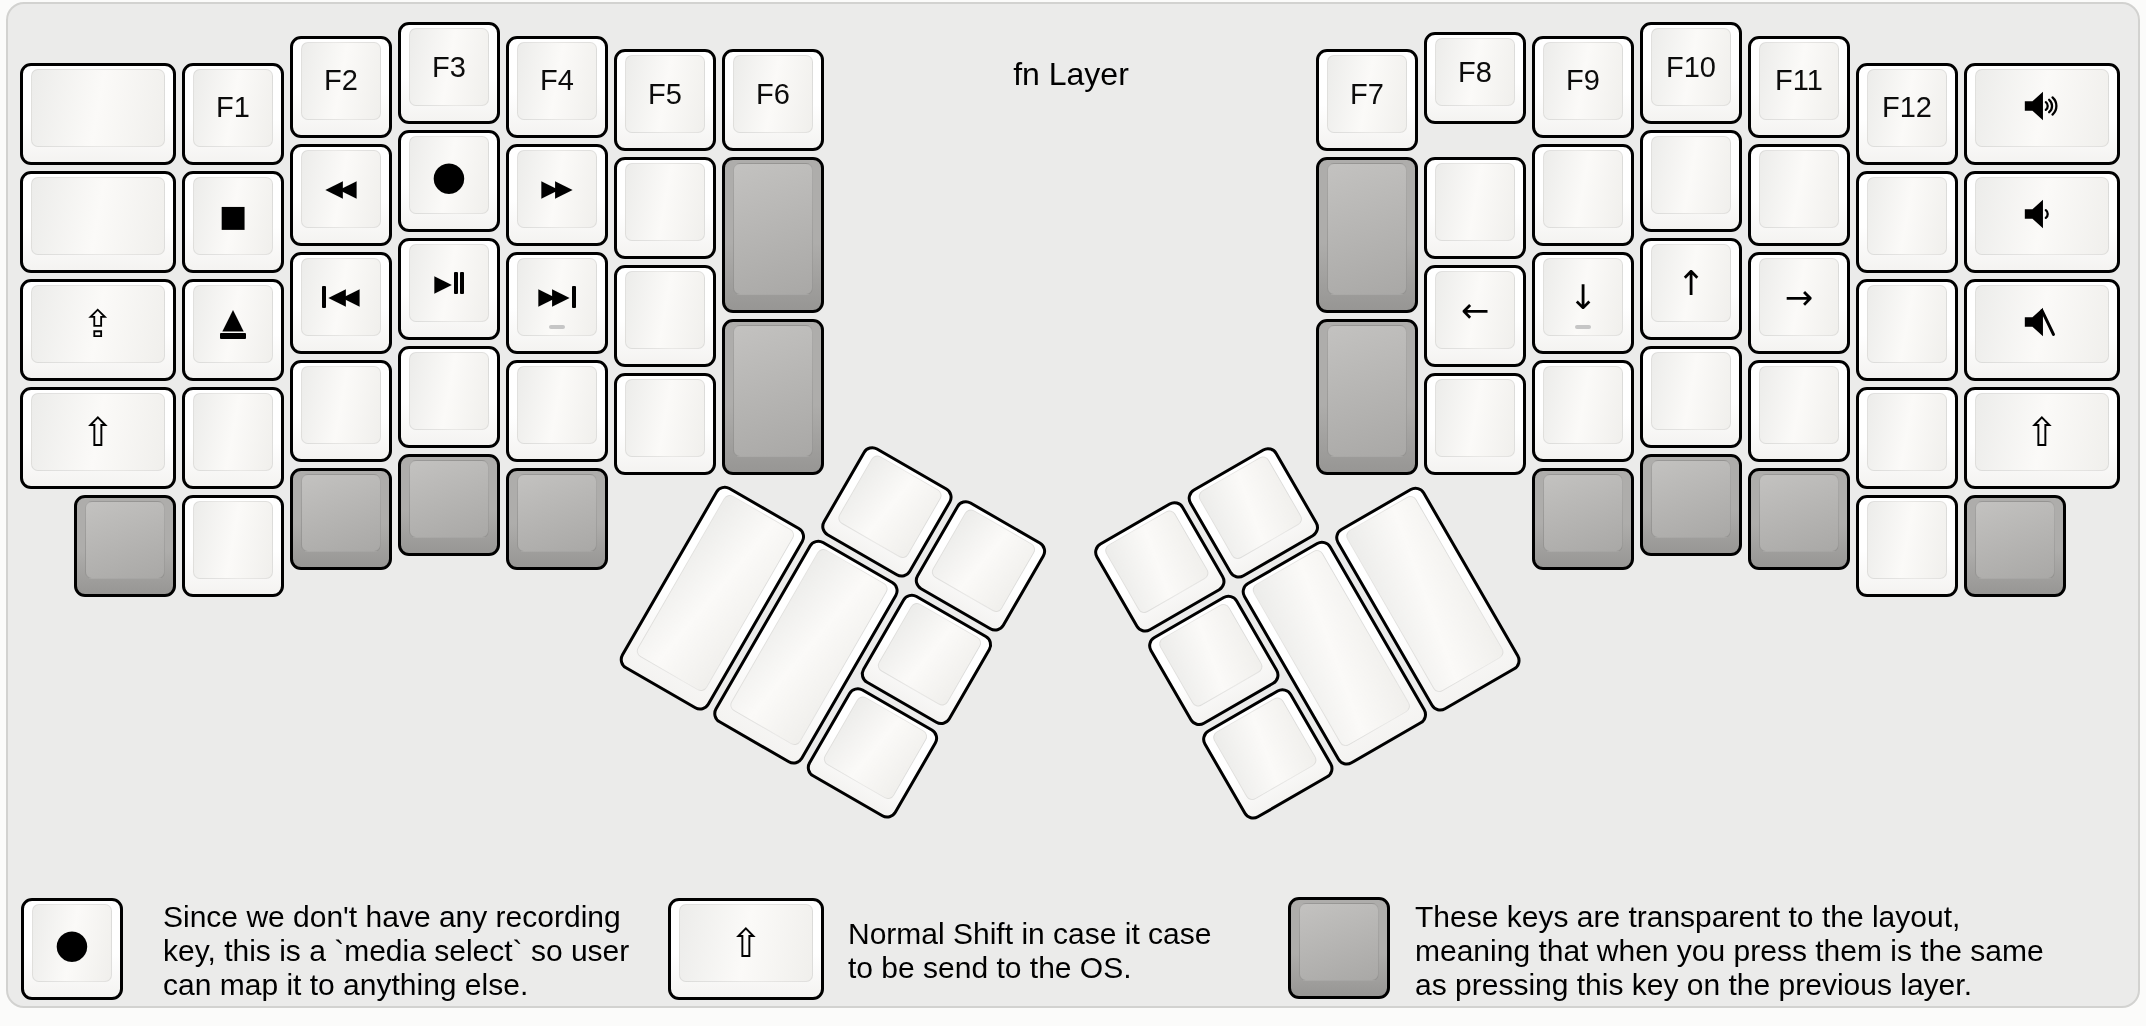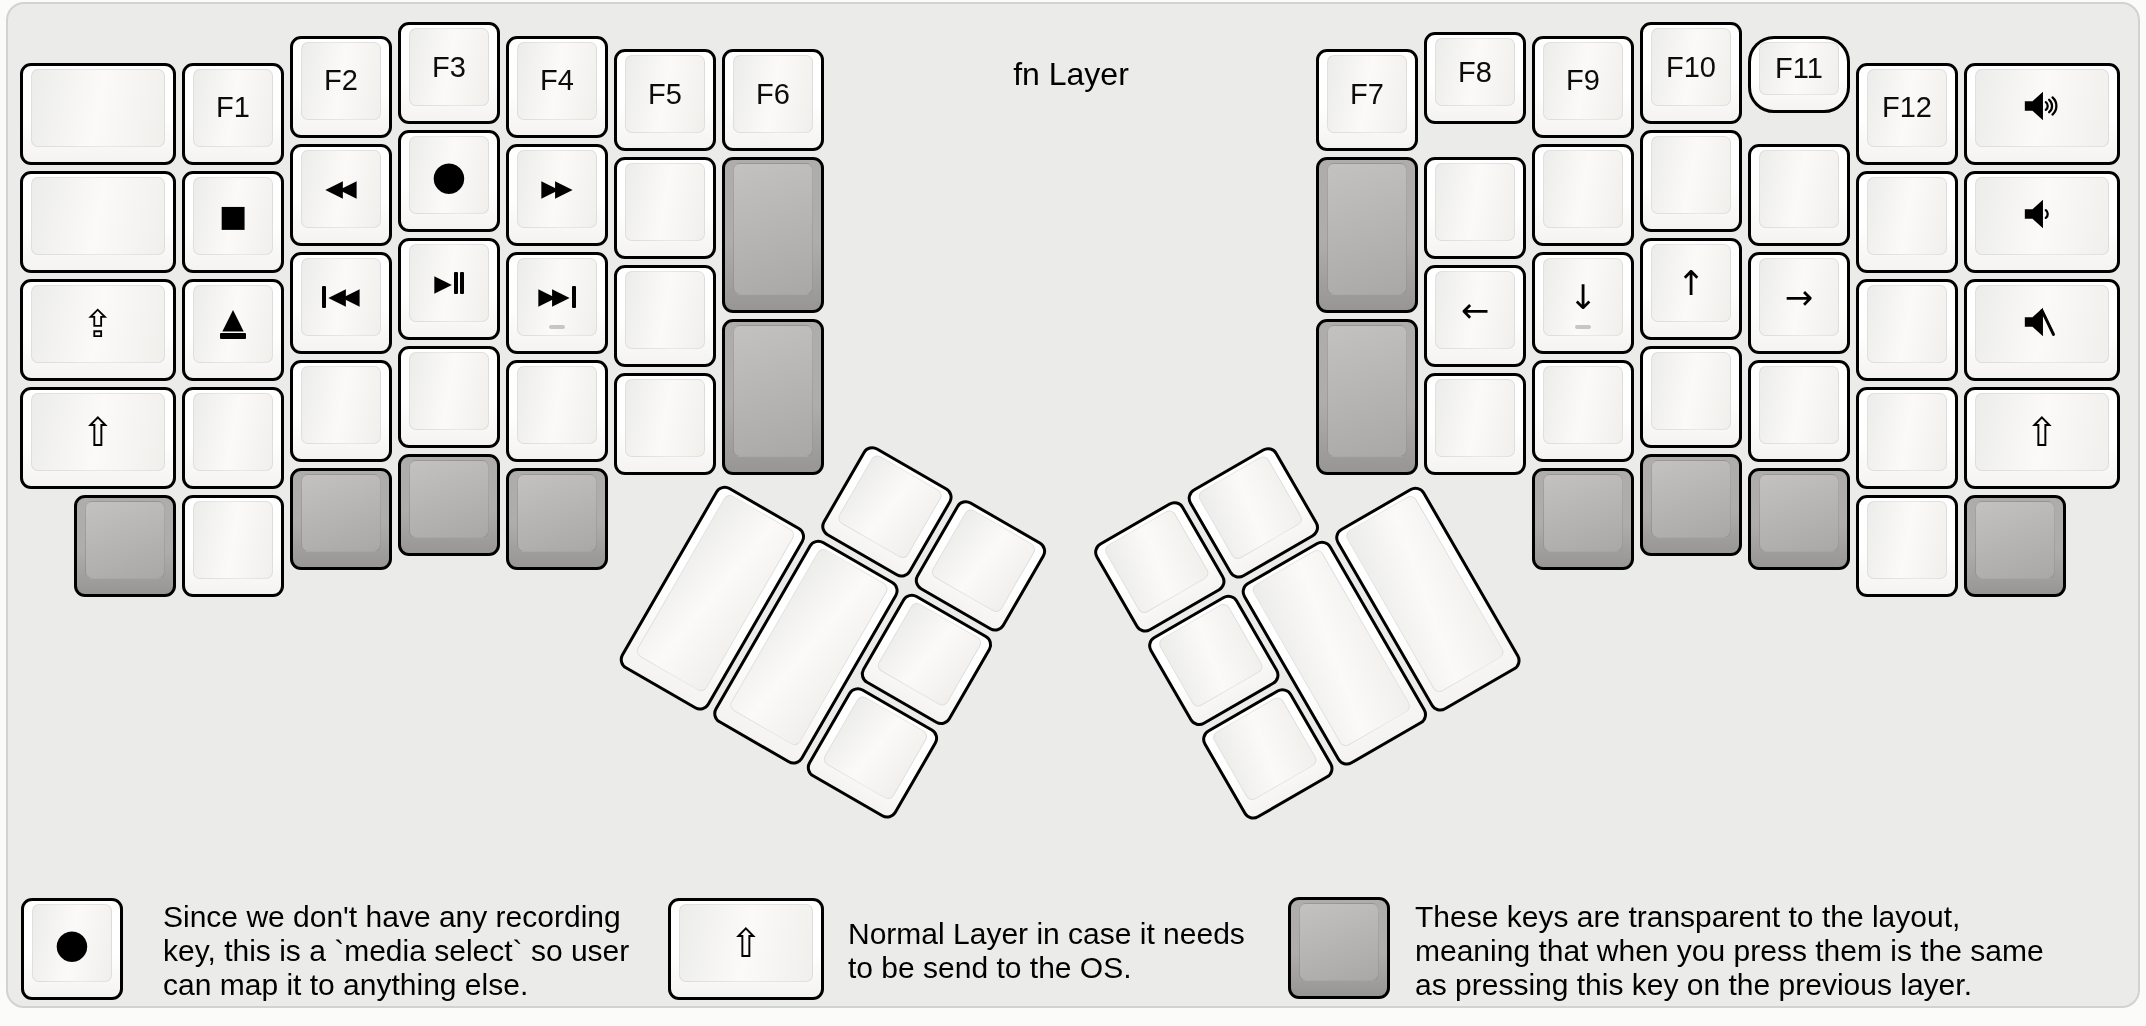--- a/index.html
+++ b/index.html
@@ -261,21 +261,21 @@
       <div class="keytop"></div>
     </div>
     <div class="key white" style="left: 1640px; top: 238px; width: 102px; height: 102px;">
       <div class="keytop">
         <span class="g arrow-g">↑</span>
       </div>
     </div>
     <div class="key white" style="left: 1640px; top: 346px; width: 102px; height: 102px;">
       <div class="keytop"></div>
     </div>
-    <div class="key white" style="left: 1748px; top: 35.5px; width: 102px; height: 77px; border-radius: 26px;">
+    <div class="key white" style="left: 1748px; top: 35.5px; width: 102px; height: 102px;">
       <div class="keytop">
         <span class="lbl">F11</span>
       </div>
     </div>
     <div class="key white" style="left: 1748px; top: 143.5px; width: 102px; height: 102px;">
       <div class="keytop"></div>
     </div>
     <div class="key white" style="left: 1748px; top: 251.5px; width: 102px; height: 102px;">
       <div class="keytop">
         <span class="g arrow-g">→</span>
@@ -382,21 +382,21 @@
       </div>
       <div class="key white" style="left: -322px; top: 110px; width: 102px; height: 102px;">
         <div class="keytop"></div>
       </div>
     </div>
   </div>
 <div id="legend">
   <div class="legend-text" id="legend-text-0" style="left: 163px; top: 900px;">Since we don't have any recording
 key, this is a `media select` so user
 can map it to anything else.</div>
-  <div class="legend-text" id="legend-text-1" style="left: 848px; top: 917px;">Normal Layer in case it needs
+  <div class="legend-text" id="legend-text-1" style="left: 848px; top: 917px;">Normal Shift in case it case
 to be send to the OS.</div>
   <div class="legend-text" id="legend-text-2" style="left: 1415px; top: 900px;">These keys are transparent to the layout,
 meaning that when you press them is the same
 as pressing this key on the previous layer.</div>
 <div class="key white" style="left: 21px; top: 898px; width: 102px; height: 102px;">
       <div class="keytop">
         <span class="g rec-g">●</span>
       </div>
     </div>
     <div class="key white" style="left: 668px; top: 898px; width: 156px; height: 102px;">

